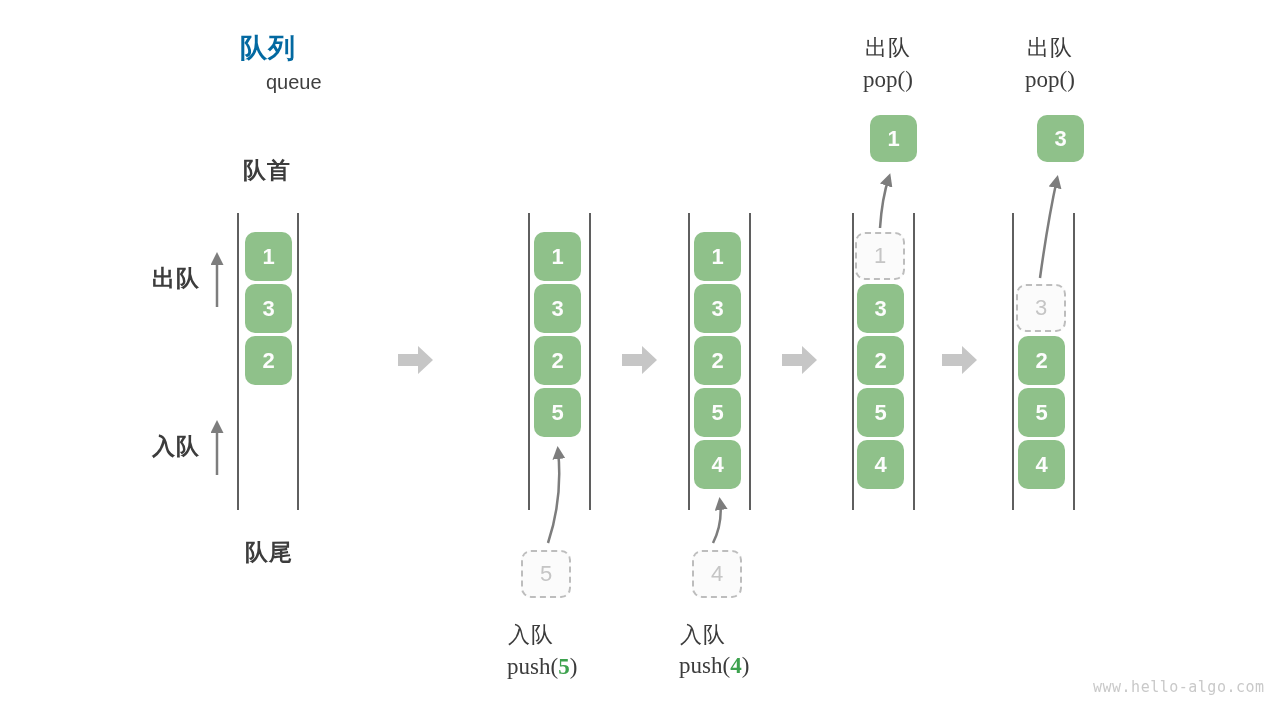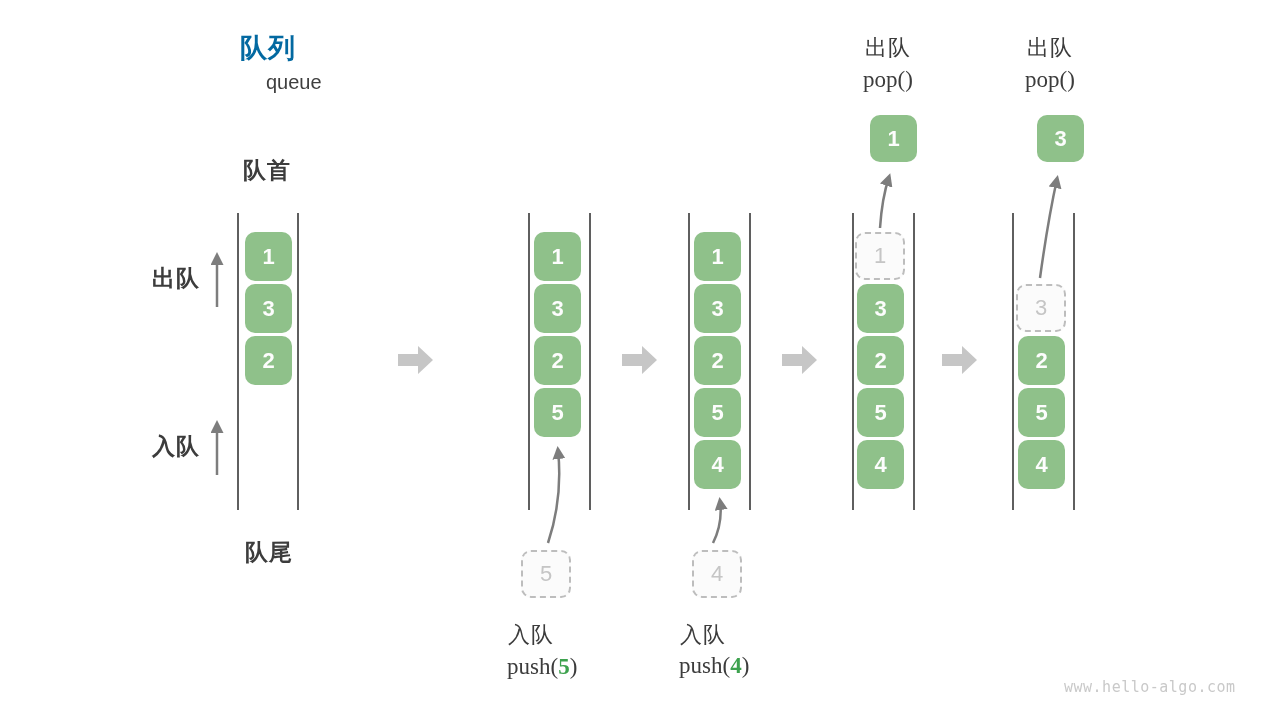--- a/index.html
+++ b/index.html
@@ -118,15 +118,15 @@
       </marker>
     </defs>
     <path d="M217,307 L217,256" stroke="#7d7d7d" stroke-width="2.5" fill="none" marker-end="url(#ah)"></path>
     <path d="M217,475 L217,424" stroke="#7d7d7d" stroke-width="2.5" fill="none" marker-end="url(#ah)"></path>
     <path d="M548,543 Q563,498 558,450" stroke="#7d7d7d" stroke-width="2.5" fill="none" marker-end="url(#ah)"></path>
     <path d="M713,543 Q723,523 720,501" stroke="#7d7d7d" stroke-width="2.5" fill="none" marker-end="url(#ah)"></path>
     <path d="M880,228 Q882,198 889,177" stroke="#7d7d7d" stroke-width="2.5" fill="none" marker-end="url(#ah)"></path>
     <path d="M1040,278 Q1048,220 1057,179" stroke="#7d7d7d" stroke-width="2.5" fill="none" marker-end="url(#ah)"></path>
   </svg>
 
-  <div class="abs watermark" style="left:1064px;top:678px;">www.hello-algo.com</div>
+  <div class="abs watermark" style="left:1093px;top:678px;">www.hello-algo.com</div>
 
 </div>
 
 </body></html>

